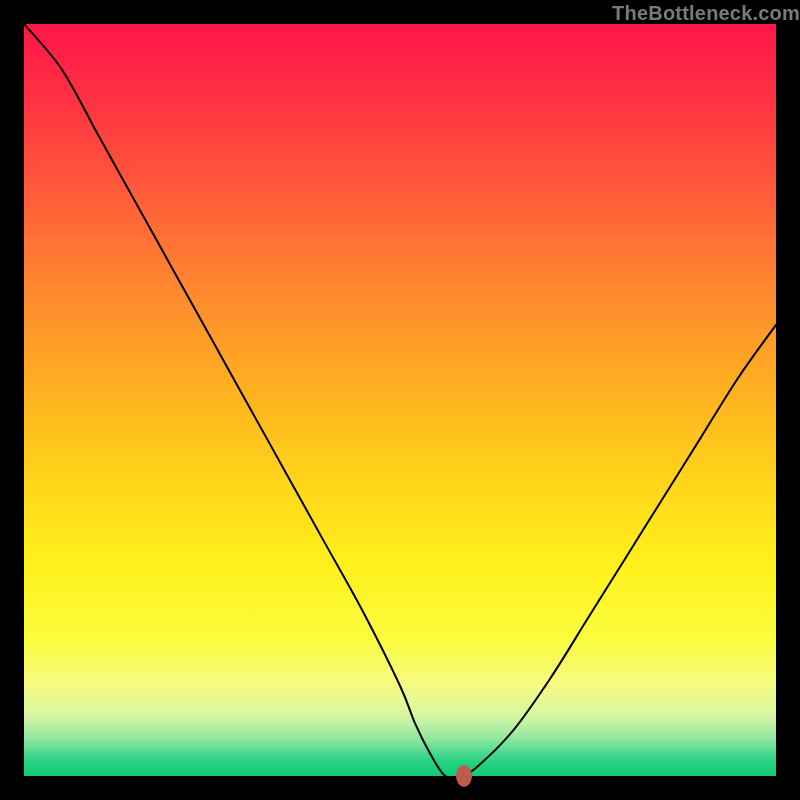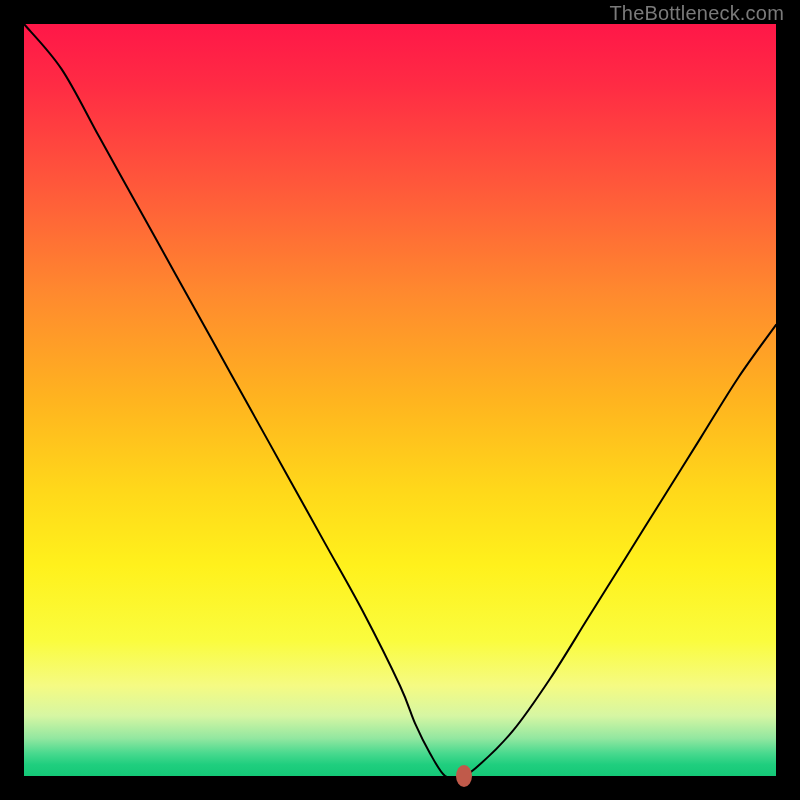--- a/index.html
+++ b/index.html
@@ -13,24 +13,24 @@
   }
   .frame {
     position: relative;
     width: 800px;
     height: 800px;
     background: #000;
   }
   .watermark {
     position: absolute;
     top: 2px;
-    right: 16px;
+    right: 0;
     color: #7a7a7a;
     font-size: 20px;
-    font-weight: 400;
+    font-weight: 700;
     letter-spacing: 0.2px;
     z-index: 10;
   }
   .plot-area {
     position: absolute;
     left: 24px;
     top: 24px;
     width: 752px;
     height: 752px;
     background: linear-gradient(

